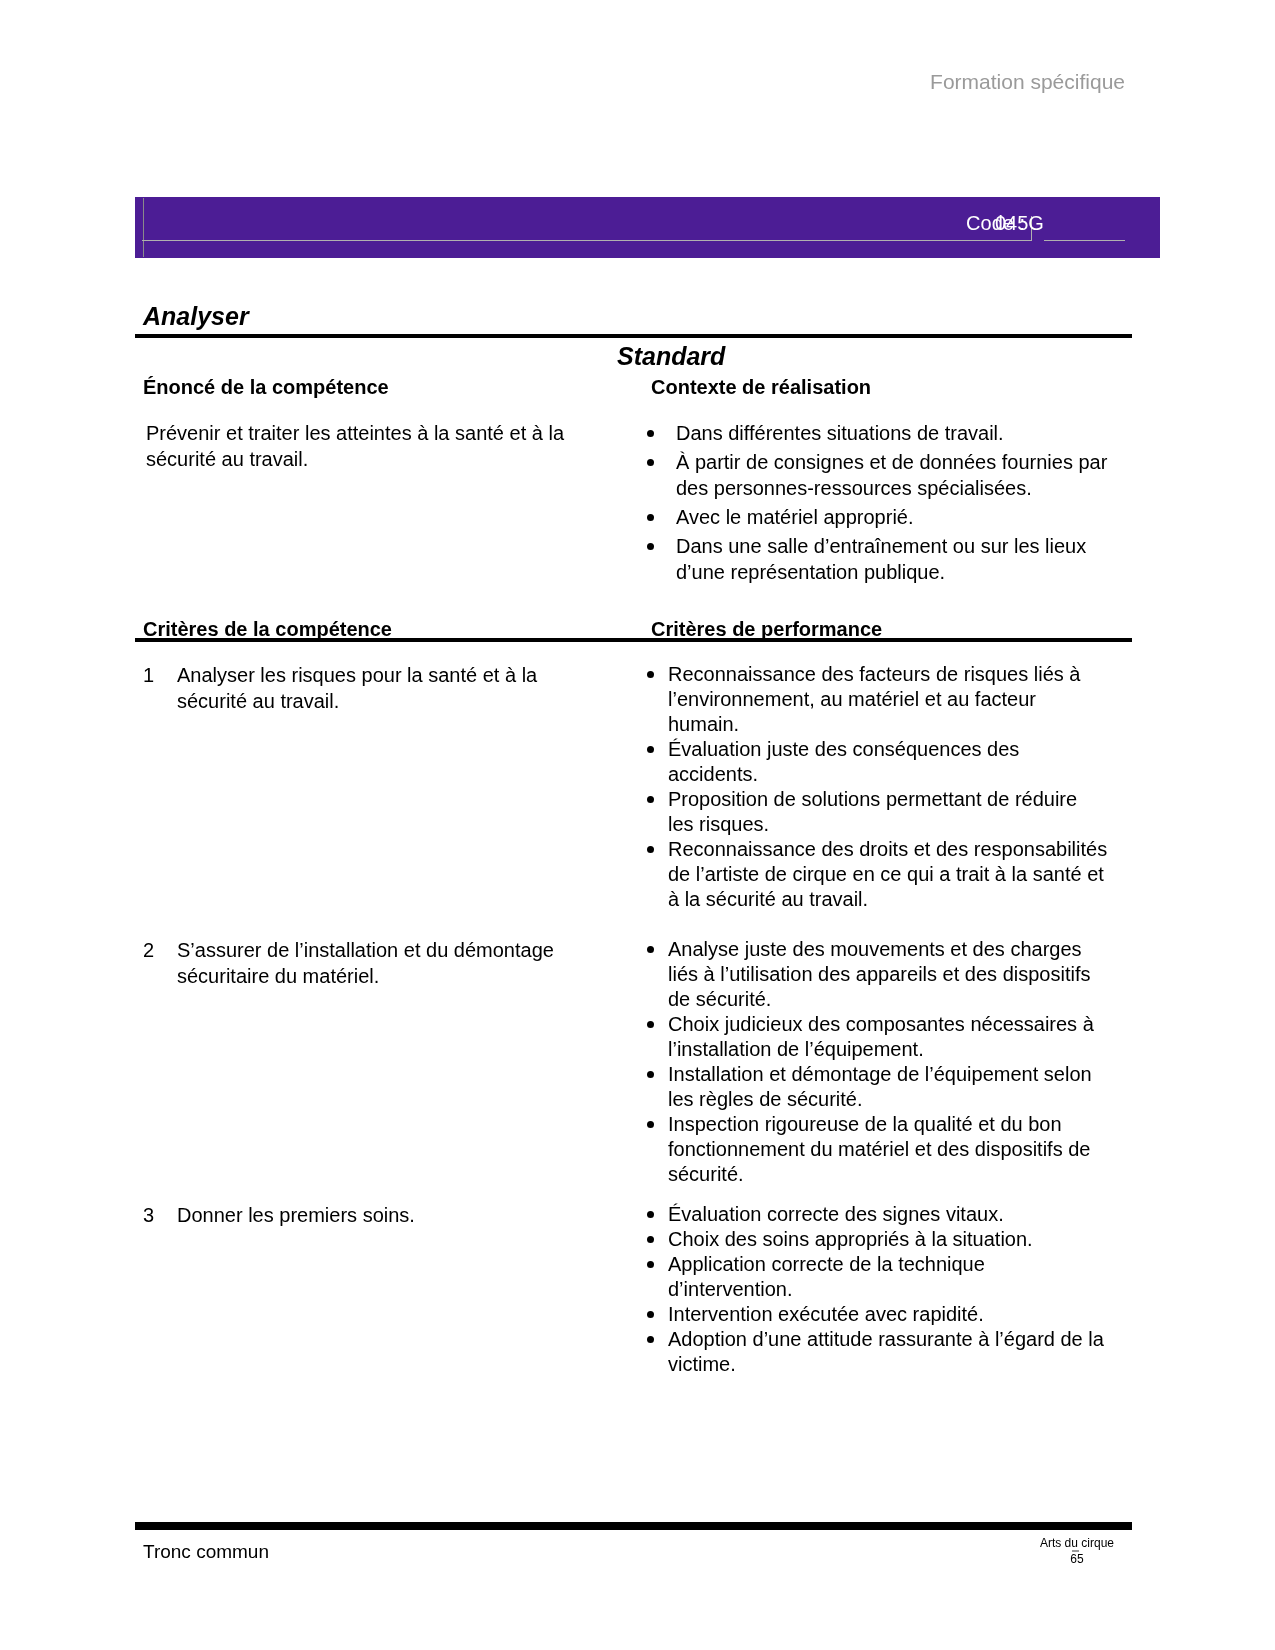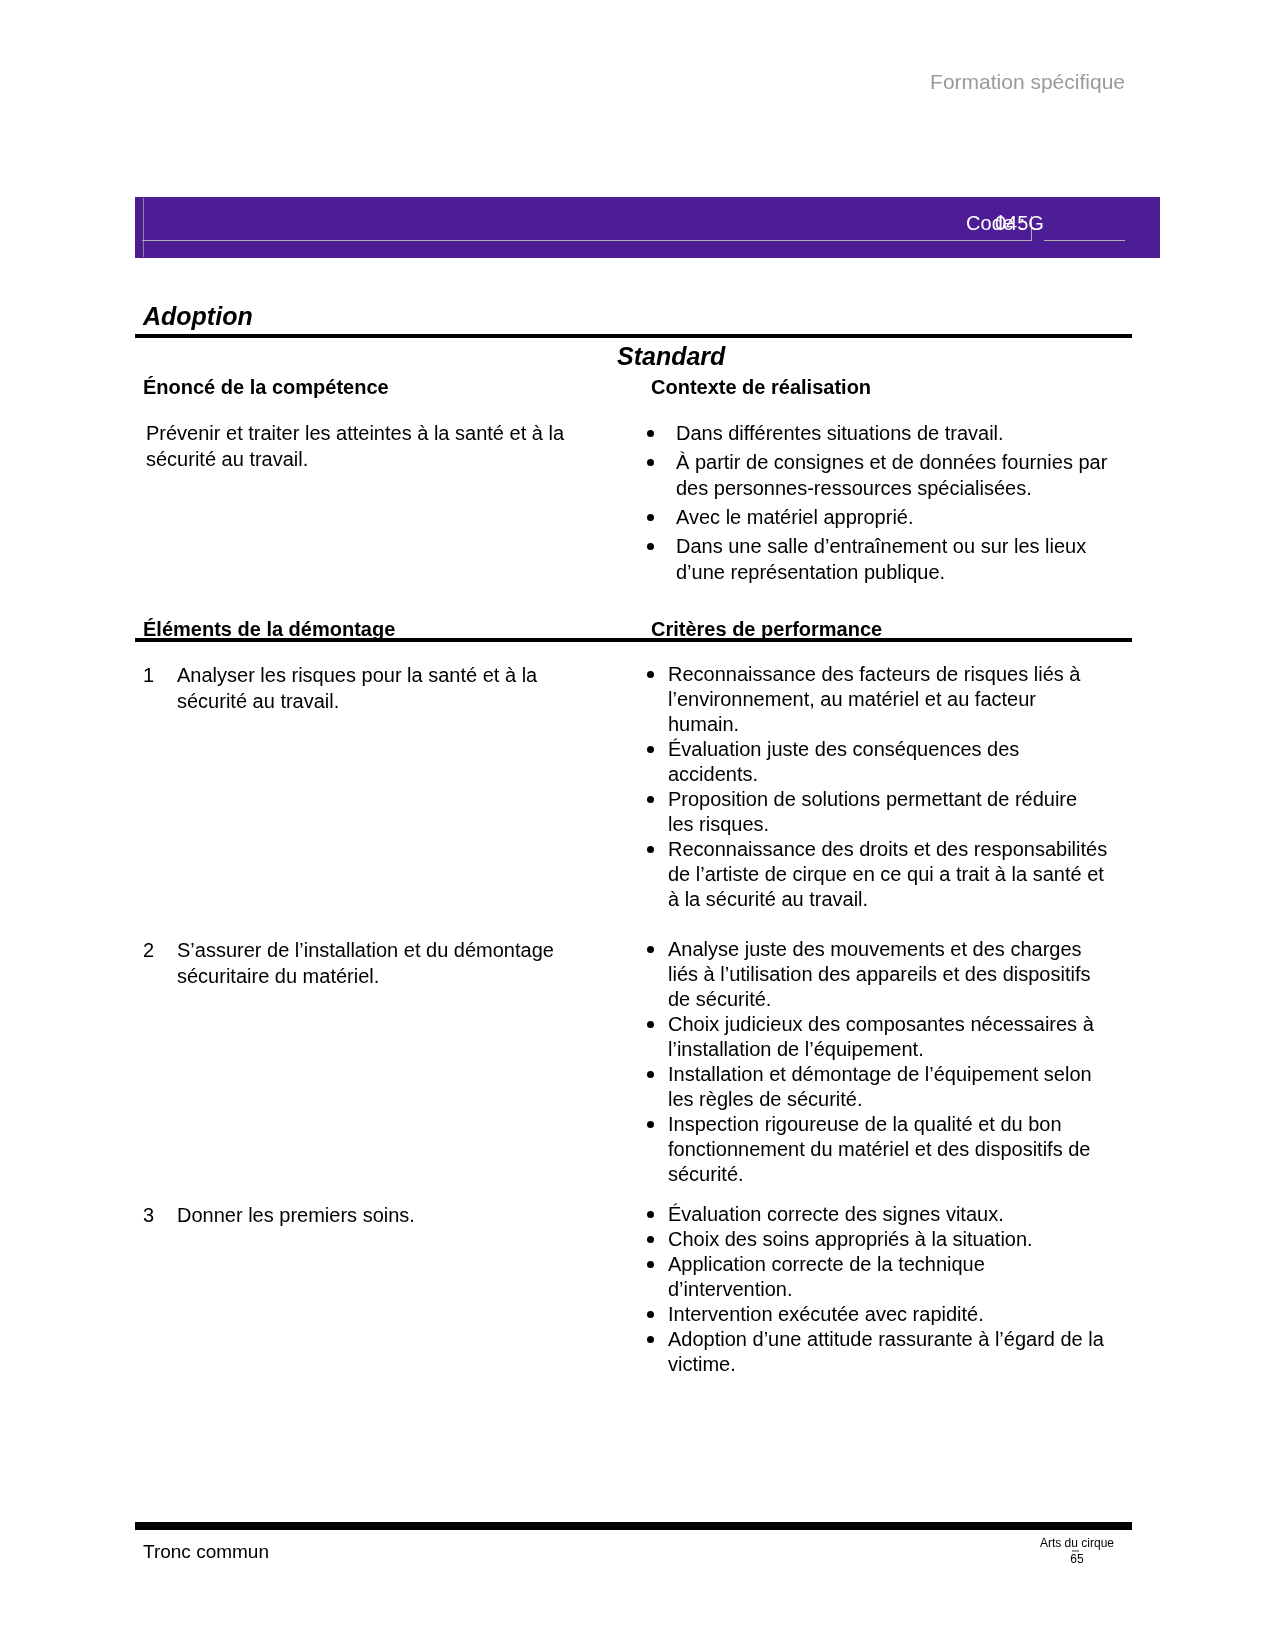--- a/index.html
+++ b/index.html
@@ -198,39 +198,39 @@
 
   <div class="code-bar">
     <div class="code-bar-leftline"></div>
     <div class="code-underline"></div>
     <div class="code-label">Code :</div>
     <div class="code-tick"></div>
     <div class="code-value-underline"></div>
     <div class="code-value">045G</div>
   </div>
 
-  <div class="col-title left">Adoption</div>
+  <div class="col-title left">Analyser</div>
   <div class="col-title right">Standard</div>
   <div class="rule rule-1"></div>
 
   <div class="subhead left s1-head">Énoncé de la compétence</div>
   <div class="subhead right s1-head">Contexte de réalisation</div>
 
   <div class="statement">Prévenir et traiter les atteintes à la santé et à la
 sécurité au travail.</div>
   <ul class="bullets context-list">
       <li>Dans différentes situations de travail.</li>
       <li>À partir de consignes et de données fournies par
 des personnes-ressources spécialisées.</li>
       <li>Avec le matériel approprié.</li>
       <li>Dans une salle d’entraînement ou sur les lieux
 d’une représentation publique.</li>
     </ul>
 
-  <div class="subhead left s2-head">Éléments de la démontage</div>
+  <div class="subhead left s2-head">Critères de la compétence</div>
   <div class="subhead right s2-head">Critères de performance</div>
   <div class="rule rule-2"></div>
 
   <div class="element-row row-1">
     <div class="element-cell">
       <span class="element-number">1</span>
       <div class="element-text">Analyser les risques pour la santé et à la
 sécurité au travail.</div>
     </div>
     <ul class="bullets criteria-list">

